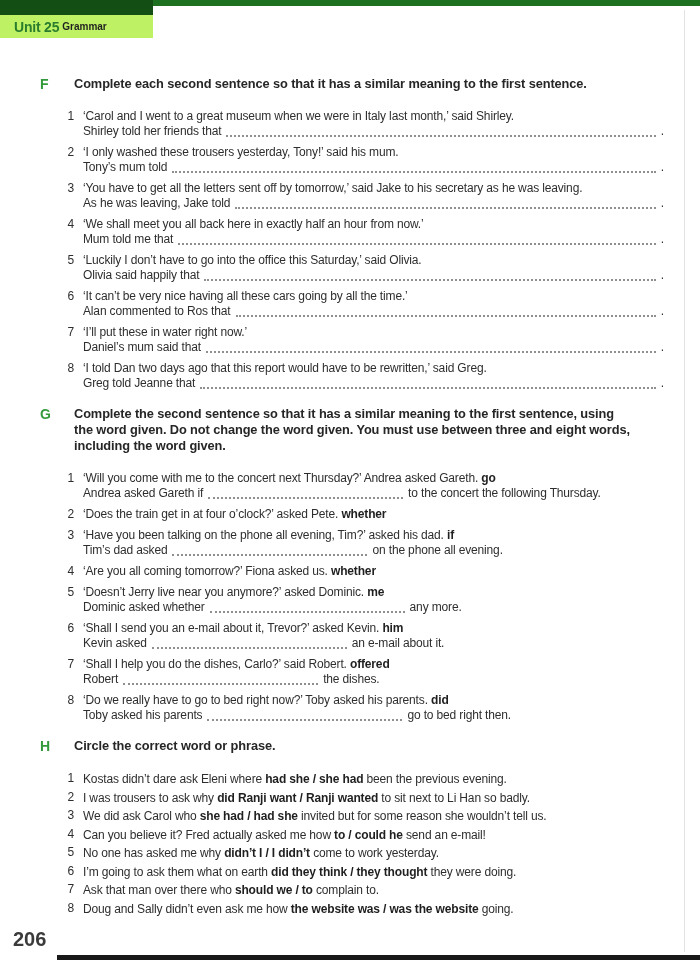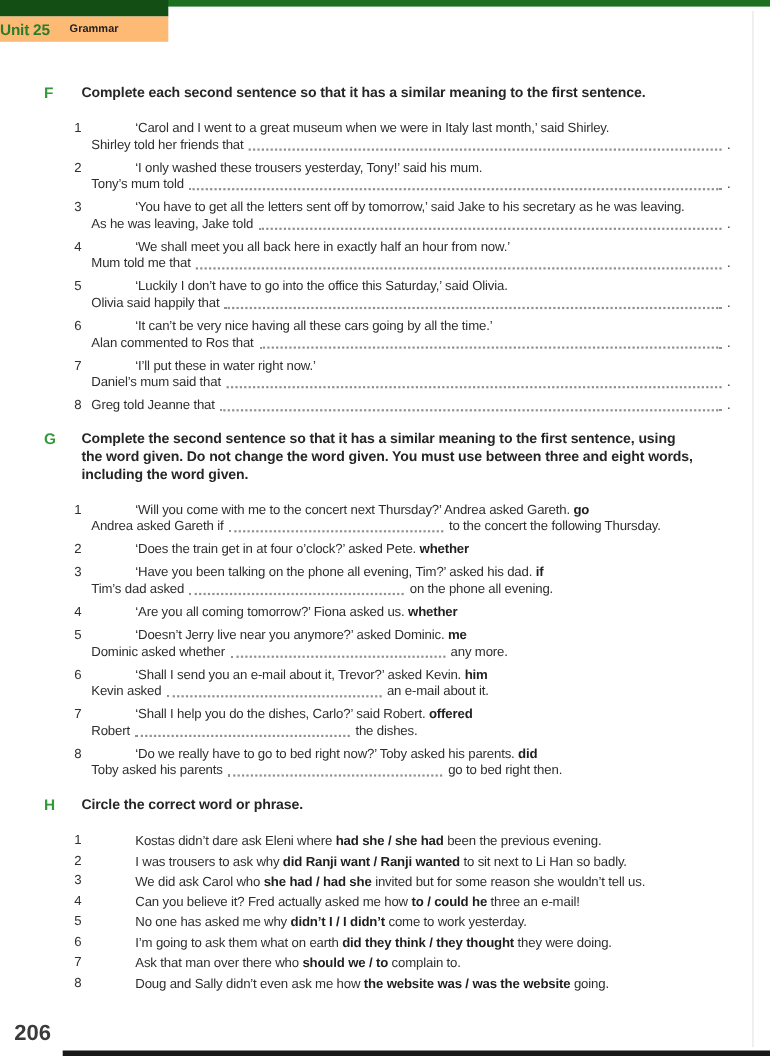--- a/index.html
+++ b/index.html
@@ -7,39 +7,39 @@
     width:700px;height:960px;position:relative;overflow:hidden;
     background:#ffffff;
     font-family:"Liberation Sans","DejaVu Sans",sans-serif;
     color:#2e2e2e;
   }
   
   .topbar{position:absolute;top:0;left:0;right:0;height:6px;background:#1c7020;}
   .unit-block{position:absolute;top:0;left:0;width:153px;height:15px;background:#134f15;}
   .unit-strip{
     position:absolute;top:15px;left:0;width:153px;height:23px;
-    background:#fdba74;display:flex;align-items:center;gap:18px;padding-left:0;box-sizing:border-box;
+    background:#bef264;display:flex;align-items:center;gap:3px;padding-left:14px;box-sizing:border-box;
   }
   .unit-label{font-size:14px;font-weight:bold;color:#2b7d2e;letter-spacing:-0.2px;}
   .unit-sub{font-size:10px;font-weight:bold;color:#1f1f1f;}
   
   .page-number{position:absolute;left:13px;top:928px;font-size:20px;font-weight:600;color:#3a3a3a;}
   .bottom-bar{position:absolute;left:57px;right:0;bottom:0;height:5px;background:#191919;}
   .edge-line{position:absolute;left:684px;top:10px;bottom:8px;width:1px;background:#e3e3e3;}
   
   .main{padding:76px 36px 0 40px;}
   .section{margin-bottom:15px;}
   .sec-head{display:flex;gap:9px;align-items:flex-start;margin-bottom:17px;}
   .sec-letter{font-size:14px;font-weight:bold;color:#339a3b;line-height:16px;flex:0 0 auto;width:11px;}
   .sec-title{font-size:12.8px;font-weight:bold;color:#262626;line-height:16px;max-width:560px;letter-spacing:-0.1px;margin-left:14px;}
   .items{padding-left:24px;}
   .item{display:flex;gap:9px;margin-bottom:6px;font-size:12px;line-height:15px;letter-spacing:-0.15px;}
   .item .num{flex:0 0 10px;text-align:right;color:#2e2e2e;}
   .itxt{flex:1;min-width:0;}
-  .l1{color:#2e2e2e;margin-left:40px;}
+  .l1{color:#2e2e2e;}
   .l2{display:flex;align-items:flex-end;color:#2e2e2e;}
   .l2 .pre{white-space:nowrap;}
   .l2 .suf{white-space:nowrap;}
   .dots{border-bottom:2px dotted #8f8f8f;height:11px;margin:0 5px 2px 5px;width:195px;flex:0 0 auto;}
   .dots.fill{flex:1 1 auto;width:auto;}
   .b{font-weight:bold;color:#1f1f1f;}
   .one .l1{padding-top:1px;}
   .items.single .item{margin-bottom:2.5px;}
   .items.single{margin-top:10px;}
 </style>
@@ -134,20 +134,21 @@
             <div class="l2">
               <span class="pre">Daniel’s mum said that</span>
               <span class="dots fill"></span>
               <span class="suf">.</span>
             </div>
           </div>
         </div>
         <div class="item">
           <span class="num">8</span>
           <div class="itxt">
+            <div class="l1"><span>‘I told Dan two days ago that this report would have to be rewritten,’ said Greg.</span></div>
             <div class="l2">
               <span class="pre">Greg told Jeanne that</span>
               <span class="dots fill"></span>
               <span class="suf">.</span>
             </div>
           </div>
         </div>
       </div>
   </div>
 
@@ -258,21 +259,21 @@
         </div>
         <div class="item one">
           <span class="num">3</span>
           <div class="itxt">
             <div class="l1"><span>We did ask Carol who </span><span class="b">she had / had she</span><span> invited but for some reason she wouldn’t tell us.</span></div>
           </div>
         </div>
         <div class="item one">
           <span class="num">4</span>
           <div class="itxt">
-            <div class="l1"><span>Can you believe it? Fred actually asked me how </span><span class="b">to / could he</span><span> three an e-mail!</span></div>
+            <div class="l1"><span>Can you believe it? Fred actually asked me how </span><span class="b">to / could he</span><span> send an e-mail!</span></div>
           </div>
         </div>
         <div class="item one">
           <span class="num">5</span>
           <div class="itxt">
             <div class="l1"><span>No one has asked me why </span><span class="b">didn’t I / I didn’t</span><span> come to work yesterday.</span></div>
           </div>
         </div>
         <div class="item one">
           <span class="num">6</span>

